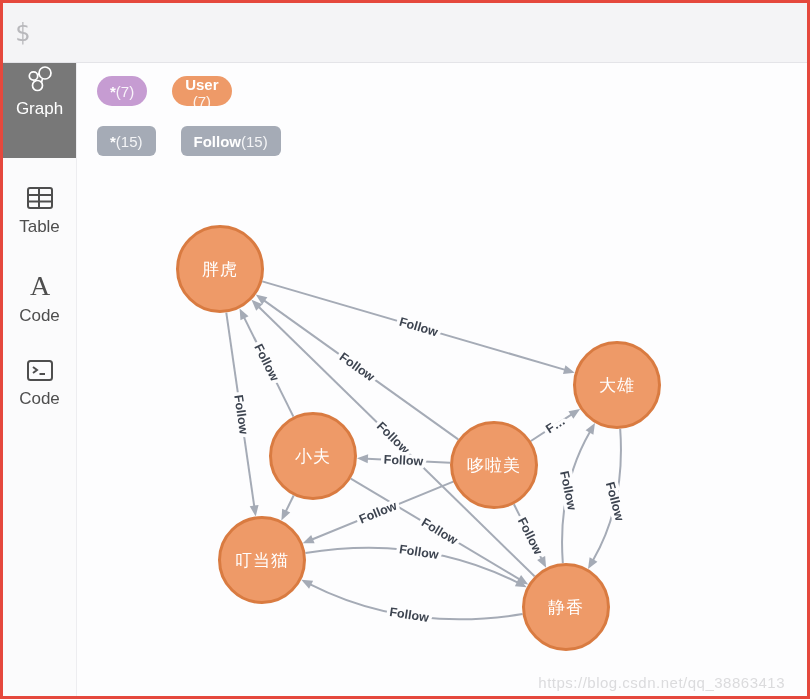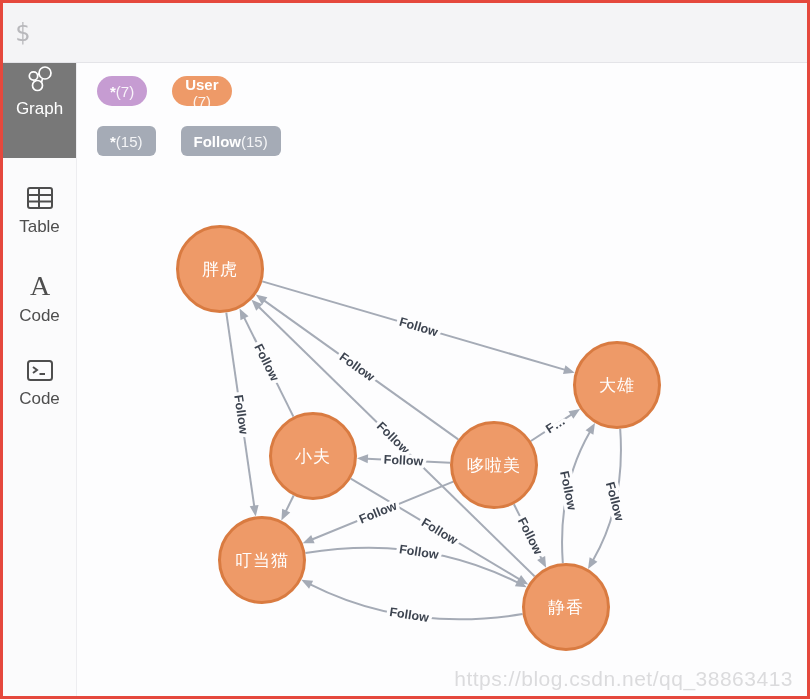--- a/index.html
+++ b/index.html
@@ -37,22 +37,22 @@
   .pill{
     display:inline-flex;align-items:center;height:30px;padding:0 13px;
     color:#fff;font-size:15px;white-space:nowrap;cursor:pointer;
   }
   .pill b{font-weight:700;}
   .pill .cnt{font-weight:400;opacity:.88;}
   .pill-node{border-radius:16px;}
   .pill-rel{border-radius:6px;}
   #graph-svg{position:absolute;left:73px;top:60px;}
   .watermark{
-    position:absolute;right:14px;bottom:5px;
-    font-size:21px;color:#dbdbdd;letter-spacing:.5px;
+    position:absolute;right:22px;bottom:5px;
+    font-size:15px;color:#dbdbdd;letter-spacing:.5px;
   }
 </style>
 </head>
 <body>
 
 <div class="query-bar">
   <span class="prompt">$</span>
 </div>
 
 <div class="sidebar">

